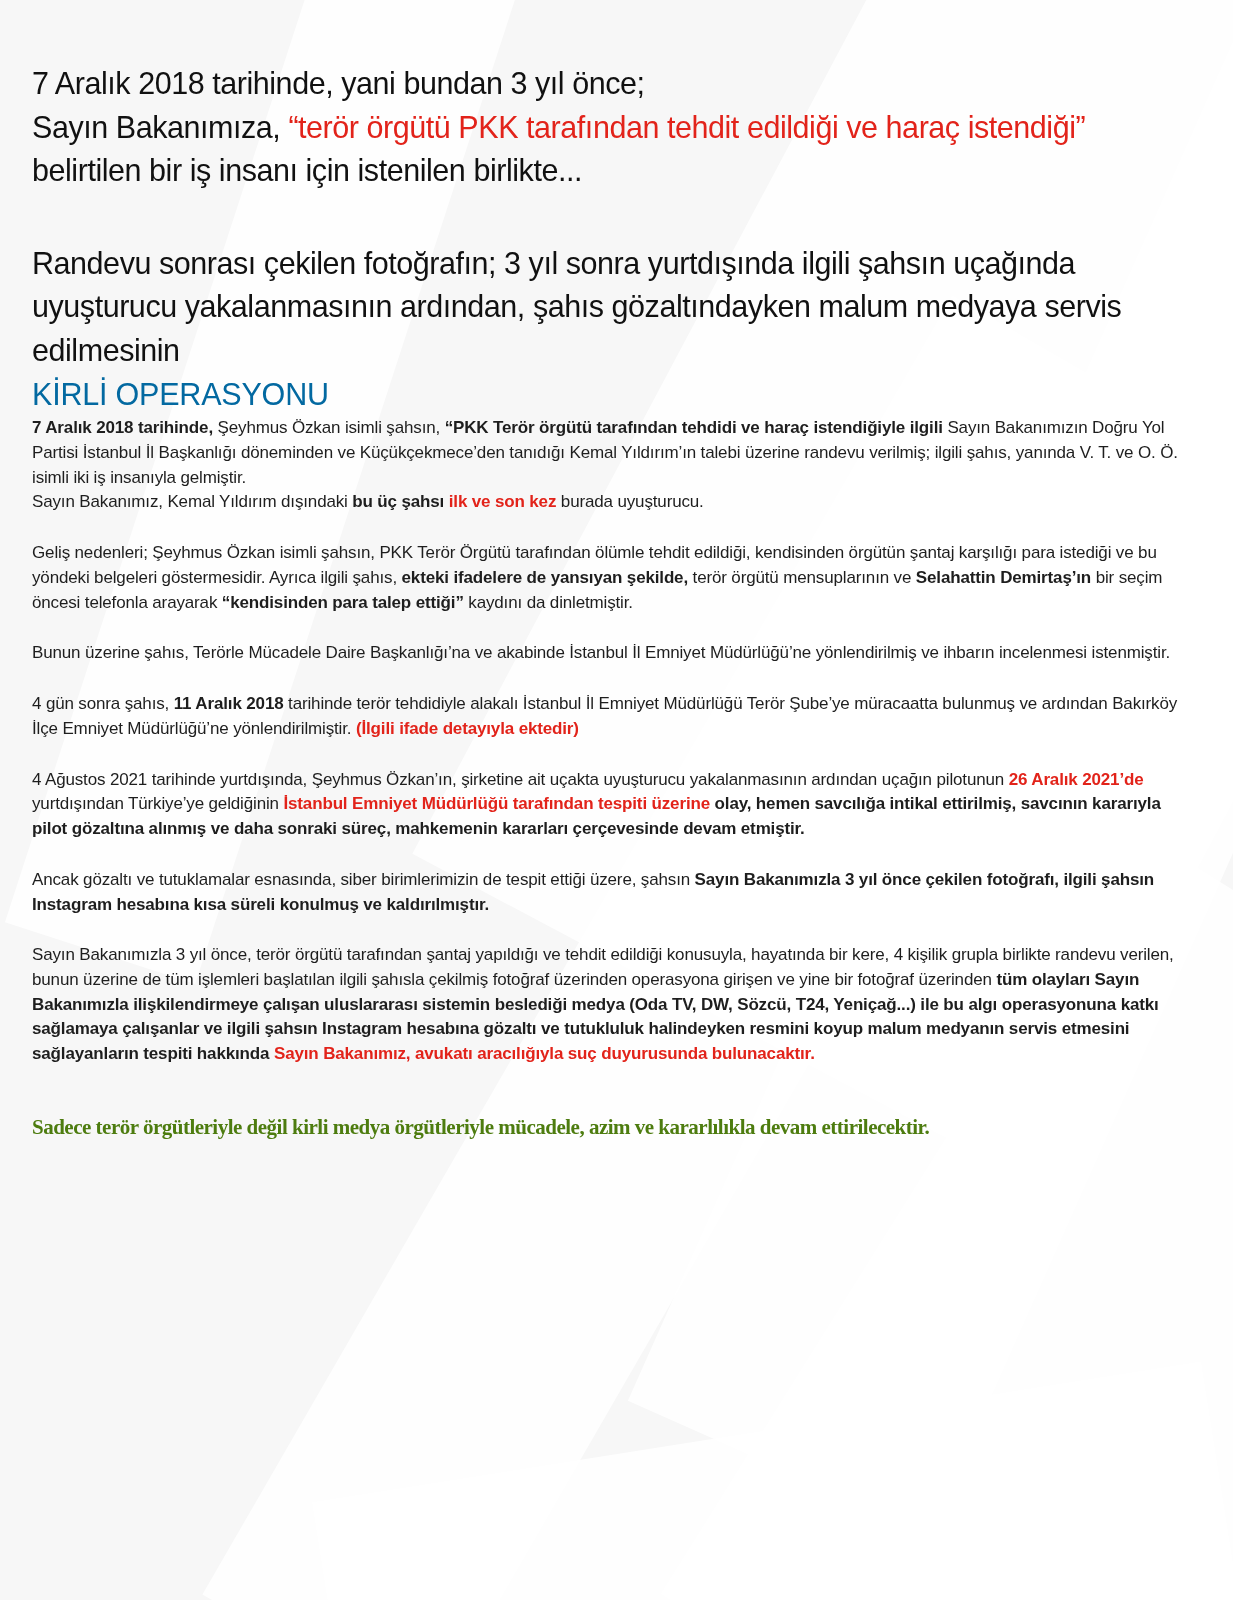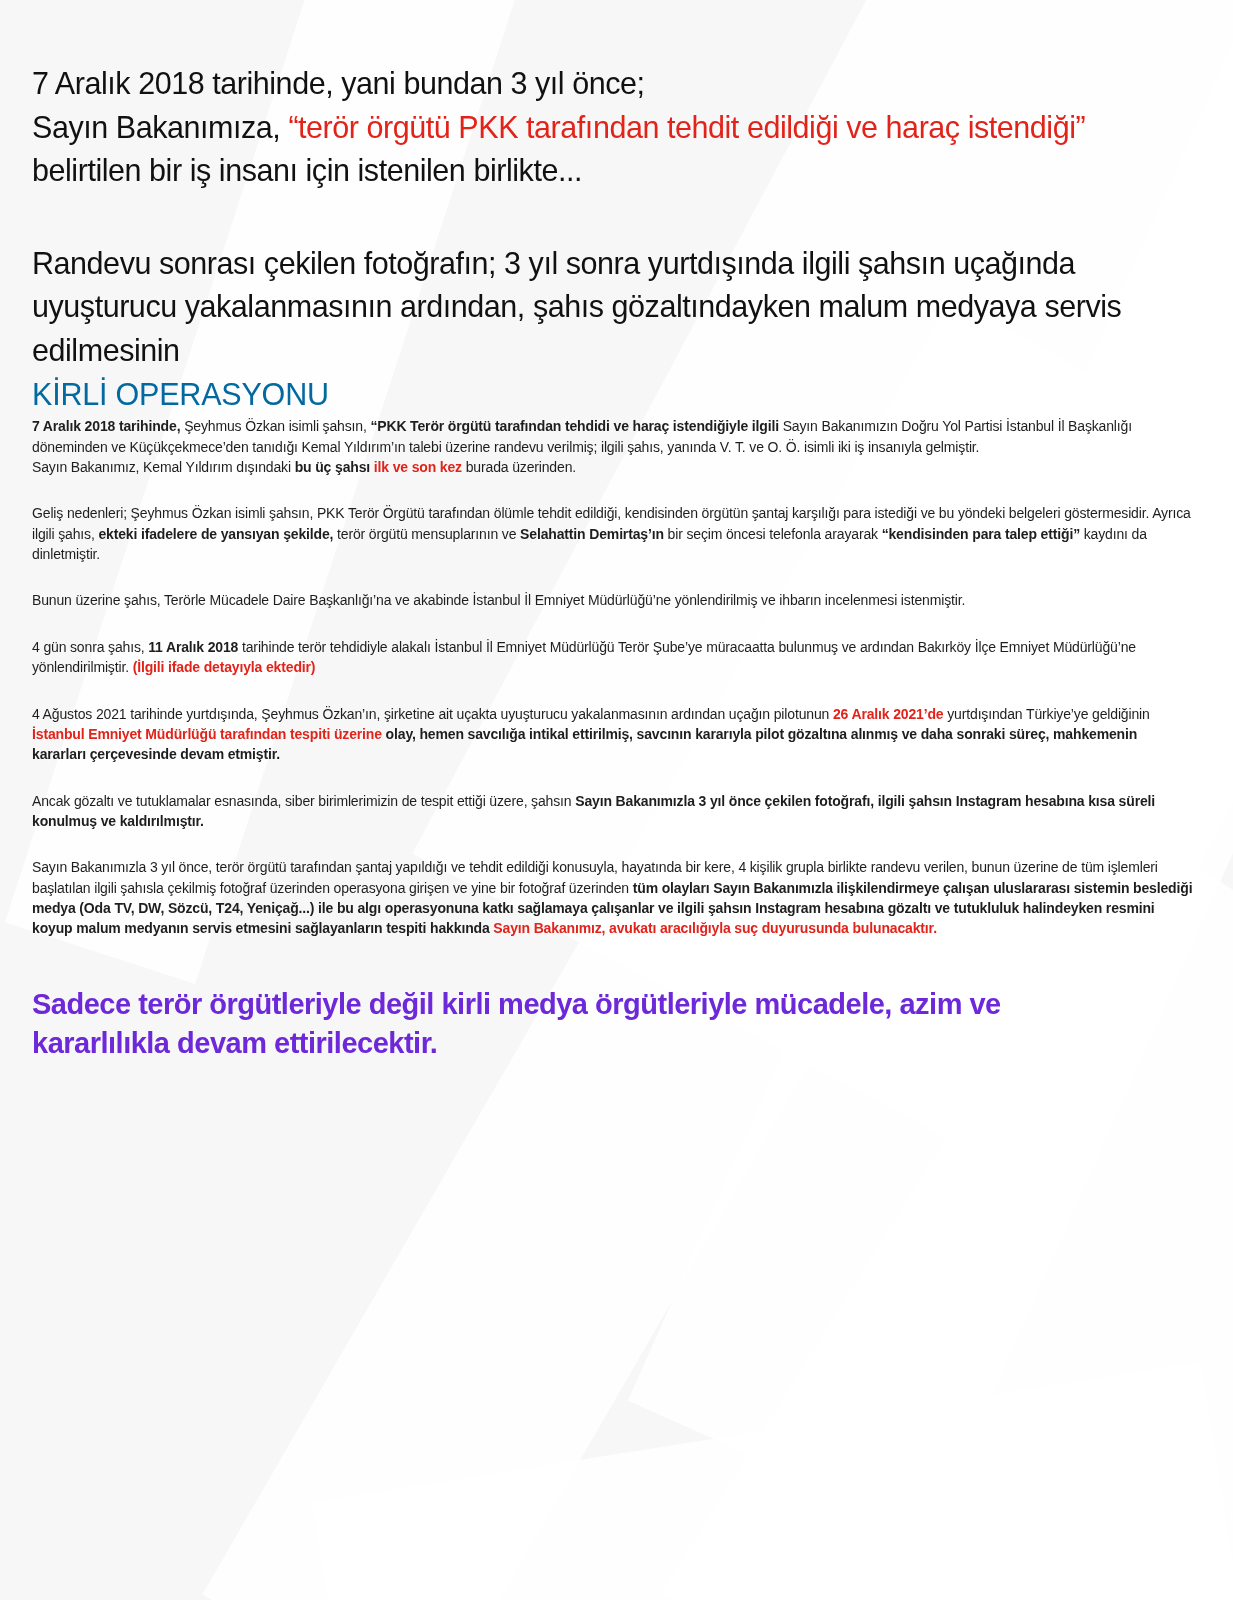--- a/index.html
+++ b/index.html
@@ -66,38 +66,39 @@
   #headline-primary { margin-bottom: 49px; }
   #headline-secondary { }
   #headline-secondary .kirli {
     display: block;
     color: #0369a1;
     letter-spacing: -0.2px;
   }
 
   
   .body-para {
-    font-size: 14px;
+    font-size: 17px;
     line-height: 1.455;
     letter-spacing: -0.15px;
     color: #1e1e1e;
     margin: 0 0 26px 0;
     max-width: 1168px;
   }
   .body-para:last-of-type { margin-bottom: 0; }
 
   
   #closing-statement {
     margin-top: 46px;
-    color: #6d28d9;
+    color: #4d7c0f;
     font-weight: bold;
-    font-size: 29px;
+    font-size: 21px;
     line-height: 1.34;
     letter-spacing: -0.5px;
     max-width: 1090px;
+    font-family: Liberation Serif, serif;
   }
 </style>
 </head>
 <body>
 
 <div id="watermark-layer">
   <div class="band b1"></div>
   <div class="band b2"></div>
   <div class="band b3"></div>
   <div class="band b4"></div>
@@ -112,21 +113,21 @@
     <span>Sayın Bakanımıza, </span><span class="red">“terör örgütü PKK tarafından tehdit edildiği ve haraç istendiği”</span><span> belirtilen bir iş insanı için istenilen birlikte...</span>
   </h1>
 
   <h2 class="headline" id="headline-secondary">
     <span>Randevu sonrası çekilen fotoğrafın; 3 yıl sonra yurtdışında ilgili şahsın uçağında uyuşturucu yakalanmasının ardından, şahıs gözaltındayken malum medyaya servis edilmesinin</span>
     <span class="kirli">KİRLİ OPERASYONU</span>
   </h2>
 
   <p class="body-para">
     <span class="bold">7 Aralık 2018 tarihinde,</span><span> Şeyhmus Özkan isimli şahsın, </span><span class="bold">“PKK Terör örgütü tarafından tehdidi ve haraç istendiğiyle ilgili</span><span> Sayın Bakanımızın Doğru Yol Partisi İstanbul İl Başkanlığı döneminden ve Küçükçekmece’den tanıdığı Kemal Yıldırım’ın talebi üzerine randevu verilmiş; ilgili şahıs, yanında V. T. ve O. Ö. isimli iki iş insanıyla gelmiştir.</span><br>
-    <span>Sayın Bakanımız, Kemal Yıldırım dışındaki </span><span class="bold">bu üç şahsı </span><span class="bold red">ilk ve son kez</span><span> burada üzerinden.</span>
+    <span>Sayın Bakanımız, Kemal Yıldırım dışındaki </span><span class="bold">bu üç şahsı </span><span class="bold red">ilk ve son kez</span><span> burada uyuşturucu.</span>
   </p>
 
   <p class="body-para">
     <span>Geliş nedenleri; Şeyhmus Özkan isimli şahsın, PKK Terör Örgütü tarafından ölümle tehdit edildiği, kendisinden örgütün şantaj karşılığı para istediği ve bu yöndeki belgeleri göstermesidir. Ayrıca ilgili şahıs, </span><span class="bold">ekteki ifadelere de yansıyan şekilde,</span><span> terör örgütü mensuplarının ve </span><span class="bold">Selahattin Demirtaş’ın</span><span> bir seçim öncesi telefonla arayarak </span><span class="bold">“kendisinden para talep ettiği”</span><span> kaydını da dinletmiştir.</span>
   </p>
 
   <p class="body-para">
     <span>Bunun üzerine şahıs, Terörle Mücadele Daire Başkanlığı’na ve akabinde İstanbul İl Emniyet Müdürlüğü’ne yönlendirilmiş ve ihbarın incelenmesi istenmiştir.</span>
   </p>
 

